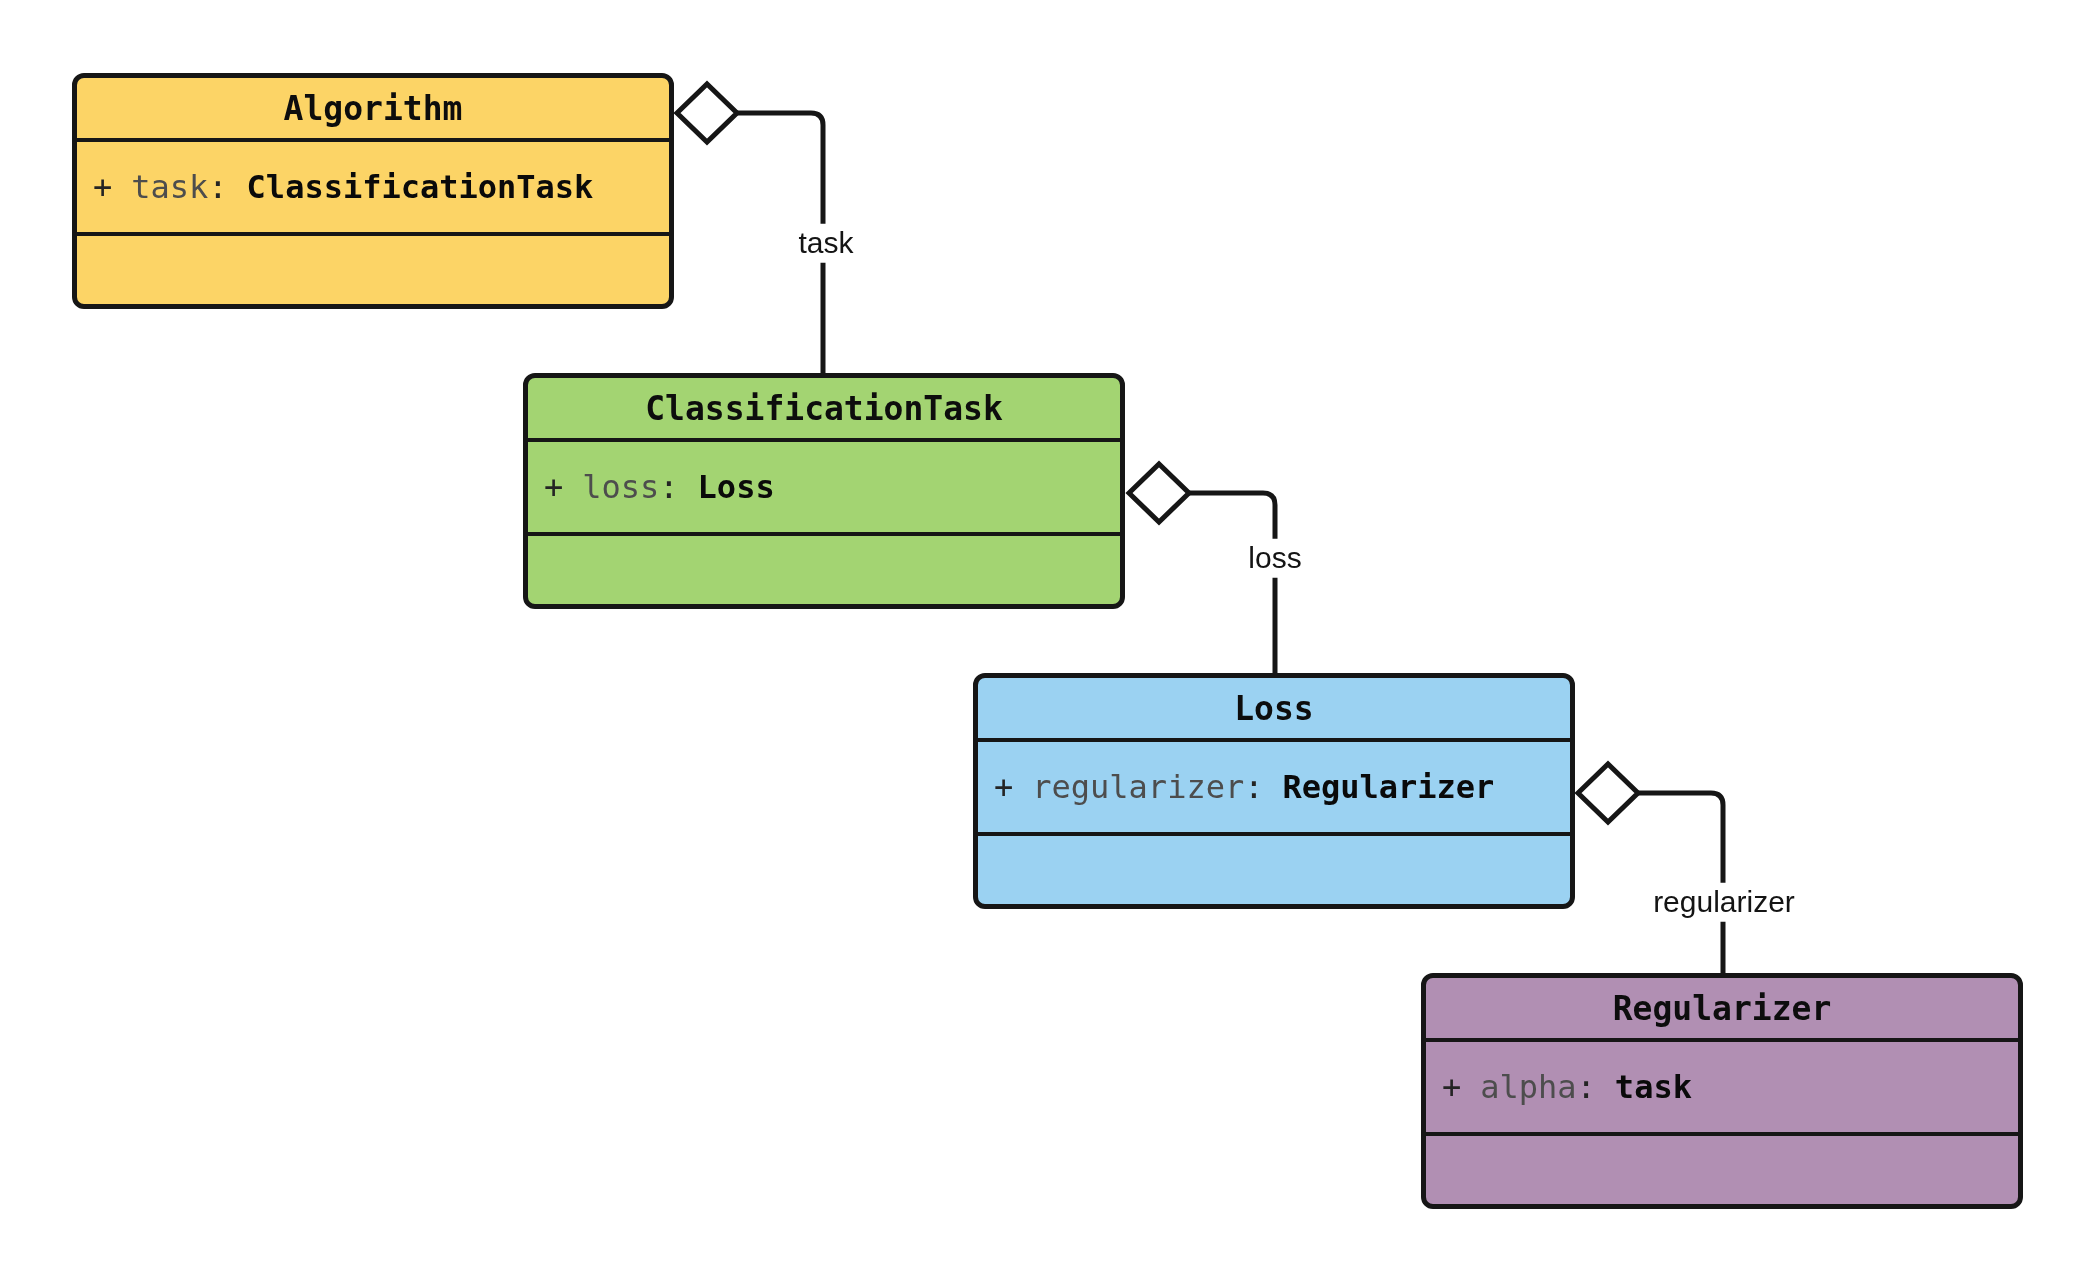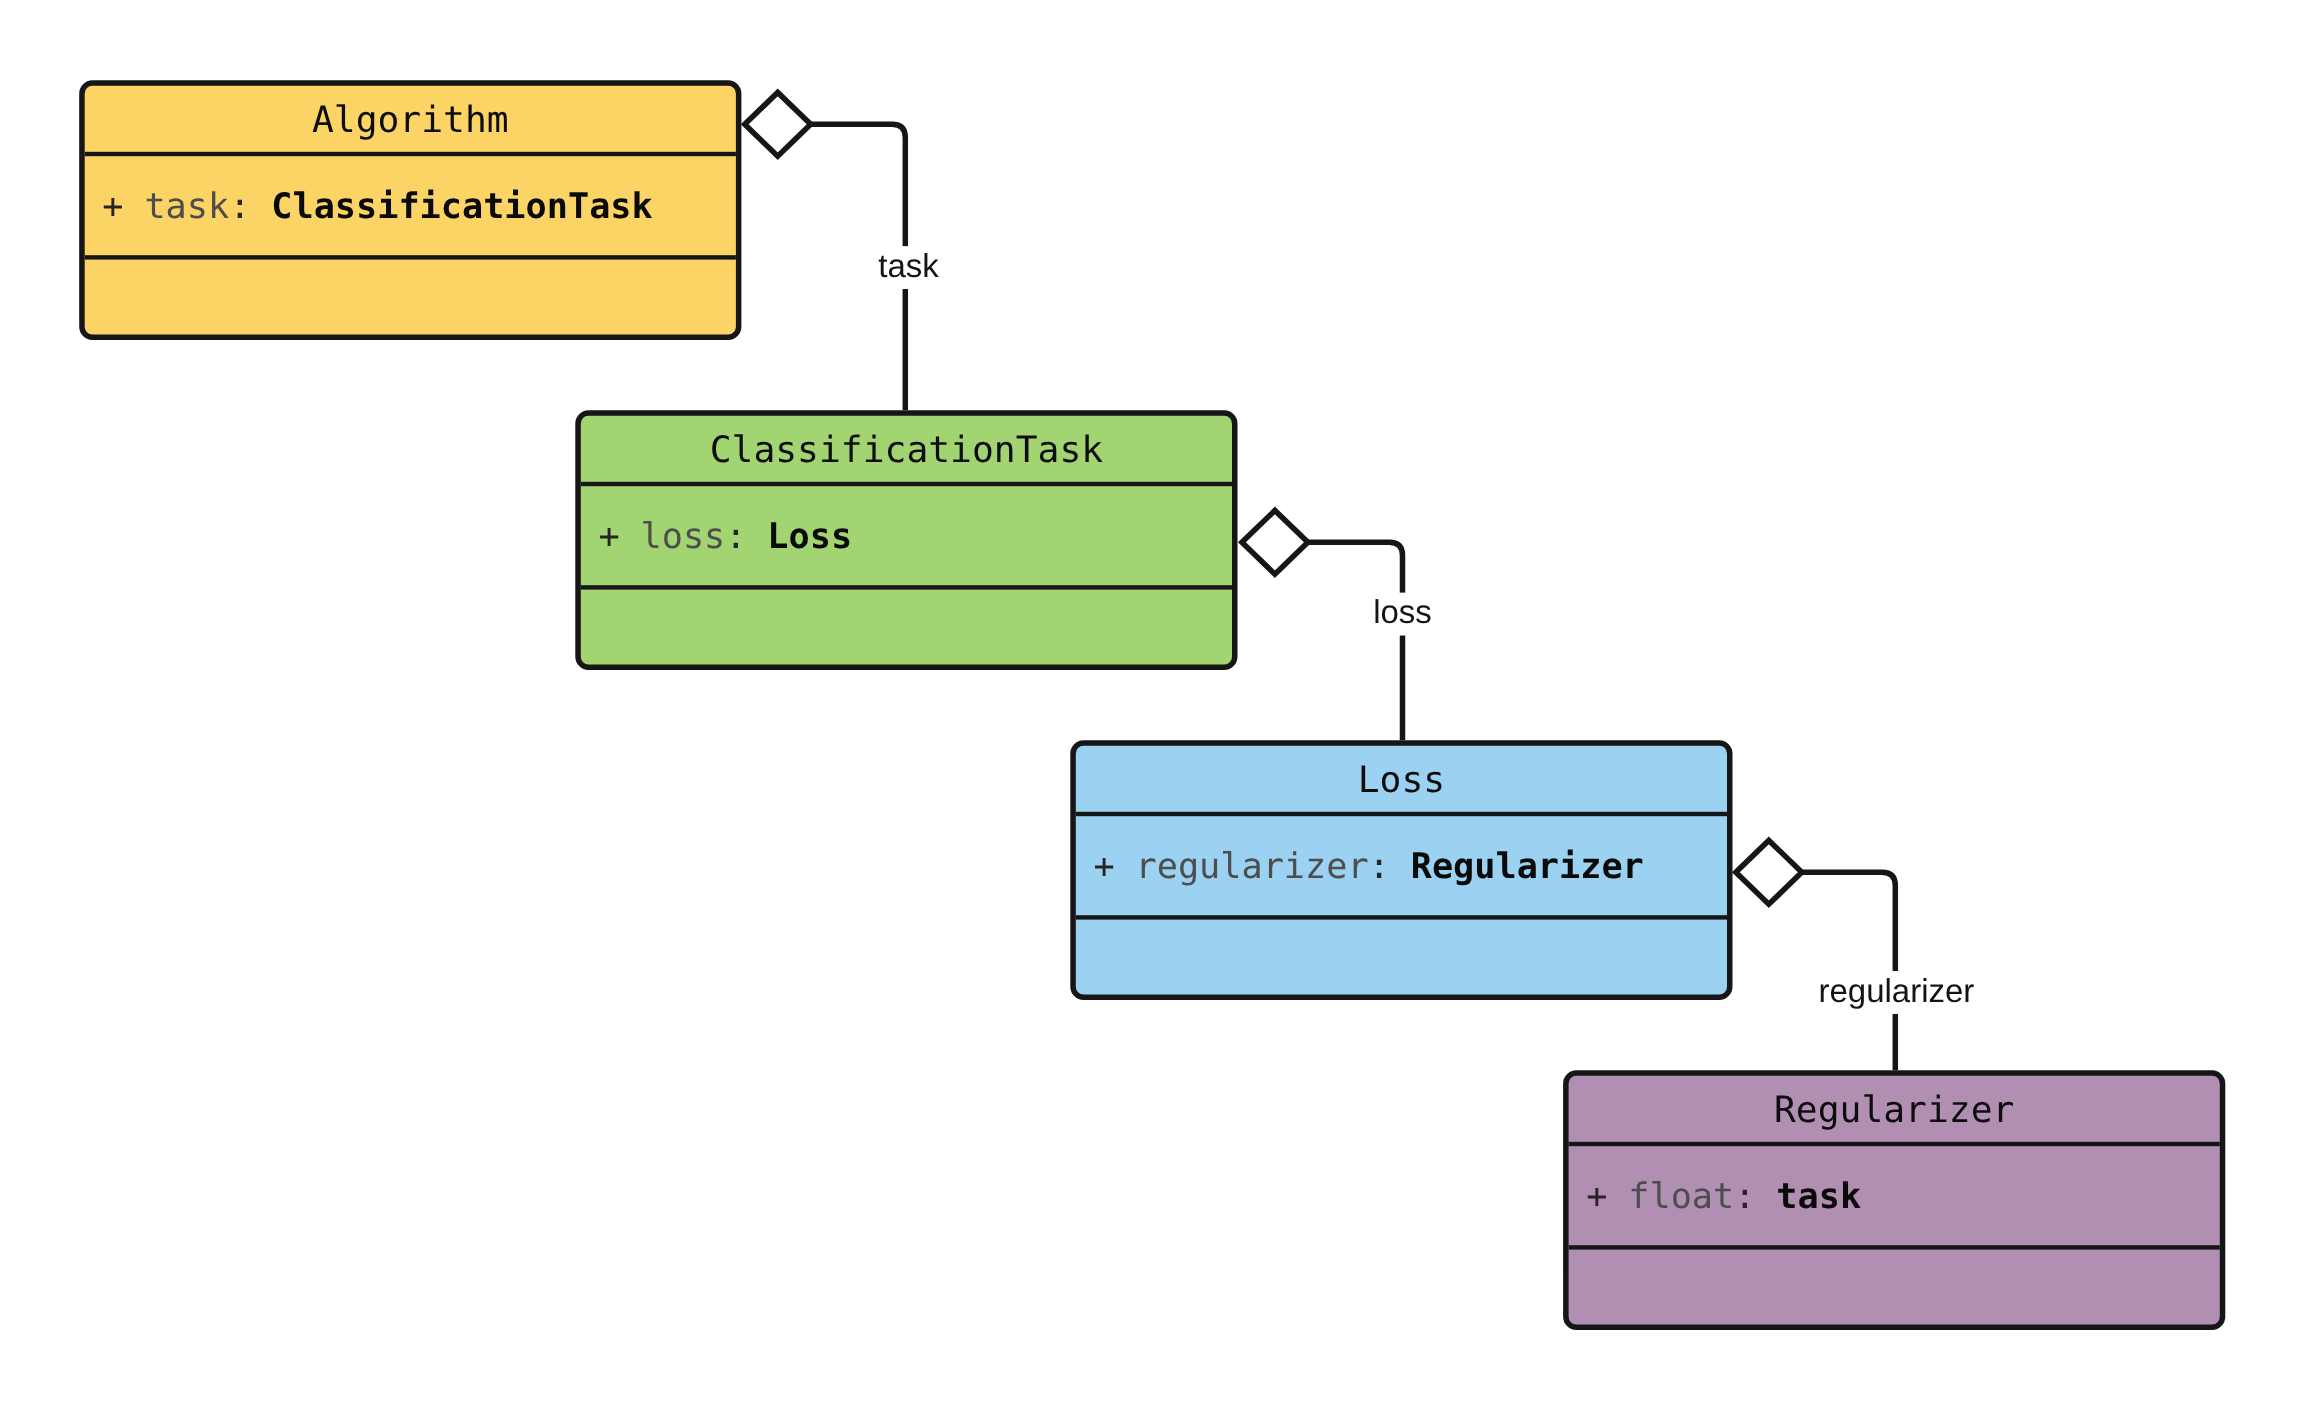--- a/index.html
+++ b/index.html
@@ -48,21 +48,21 @@
   }
   .class-title {
     height: 60px;
     flex: 0 0 60px;
     border-bottom: 4px solid var(--line, #161616);
     display: flex;
     align-items: center;
     justify-content: center;
     font-family: "DejaVu Sans Mono", monospace;
     font-size: 33px;
-    font-weight: 400;
+    font-weight: 700;
     color: #0d0d0d;
     letter-spacing: 0;
   }
   .class-attrs {
     height: 90px;
     flex: 0 0 90px;
     border-bottom: 4px solid var(--line, #161616);
     display: flex;
     align-items: center;
     padding-left: 16px;
@@ -138,21 +138,21 @@
       <span class="attr-sep">:</span>
       <span class="attr-type">Regularizer</span>
     </div>
     <div class="class-methods"></div>
   </div>
 
   <div class="class-box" style="left: 1421px; top: 973px; background-color: rgb(177, 143, 179);">
     <div class="class-title">Regularizer</div>
     <div class="class-attrs">
       <span class="attr-vis">+</span>
-      <span class="attr-name">float</span>
+      <span class="attr-name">alpha</span>
       <span class="attr-sep">:</span>
       <span class="attr-type">task</span>
     </div>
     <div class="class-methods"></div>
   </div>
 
   <span class="edge-label" style="left:826px; top:243px;">task</span>
   <span class="edge-label" style="left:1275px; top:558px;">loss</span>
   <span class="edge-label" style="left:1724px; top:902px;">regularizer</span>
 

